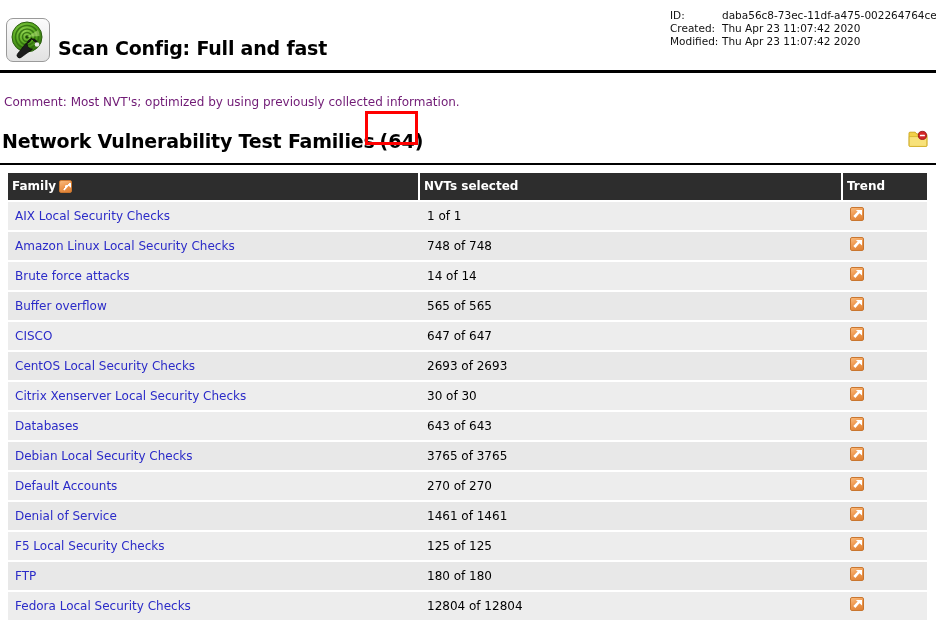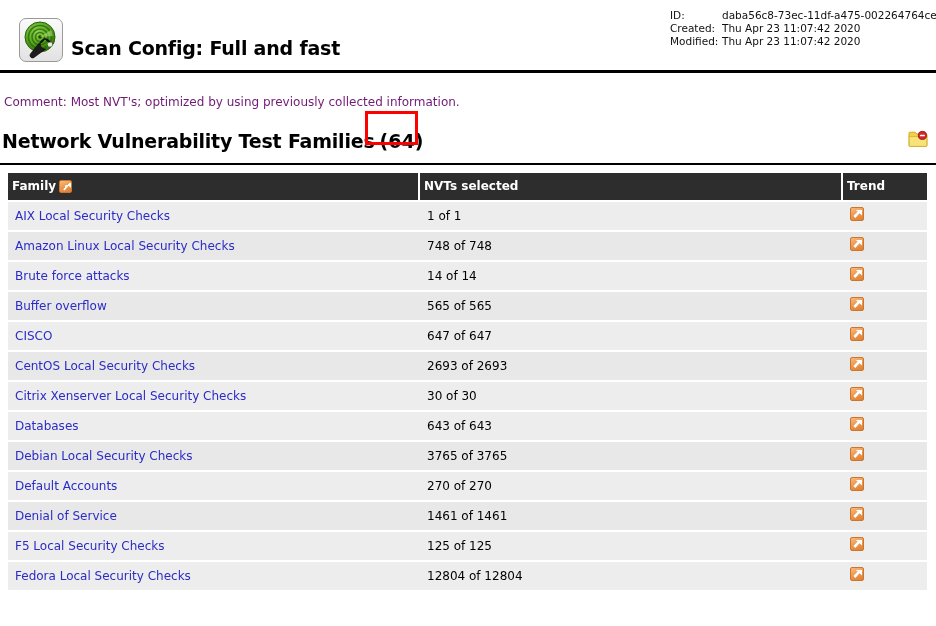--- a/index.html
+++ b/index.html
@@ -19,21 +19,21 @@
   
   .page-header {
     position: relative;
     padding: 0;
     height: 70px;
   }
   .title-row {
     display: flex;
     align-items: flex-end;
     gap: 8px;
-    padding: 8px 0 0 19px;
+    padding: 8px 0 0 6px;
     height: 62px;
   }
   .app-icon {
     width: 44px;
     height: 44px;
     flex: 0 0 44px;
     border: 1px solid #9a9a9a;
     border-radius: 7px;
     background: linear-gradient(180deg, #fbfbfb 0%, #ededed 55%, #e2e2e2 100%);
     position: relative;
@@ -358,19 +358,24 @@
       <tr class="alt">
         <td><a class="family-link">Denial of Service</a></td>
         <td>1461 of 1461</td>
         <td class="cell-trend"><span class="trend-icon"></span></td>
       </tr>
       <tr>
         <td><a class="family-link">F5 Local Security Checks</a></td>
         <td>125 of 125</td>
         <td class="cell-trend"><span class="trend-icon"></span></td>
       </tr>
+      <tr class="alt">
+        <td><a class="family-link">FTP</a></td>
+        <td>180 of 180</td>
+        <td class="cell-trend"><span class="trend-icon"></span></td>
+      </tr>
       <tr>
         <td><a class="family-link">Fedora Local Security Checks</a></td>
         <td>12804 of 12804</td>
         <td class="cell-trend"><span class="trend-icon"></span></td>
       </tr>
     </tbody>
 </table>
 
 </body></html>

